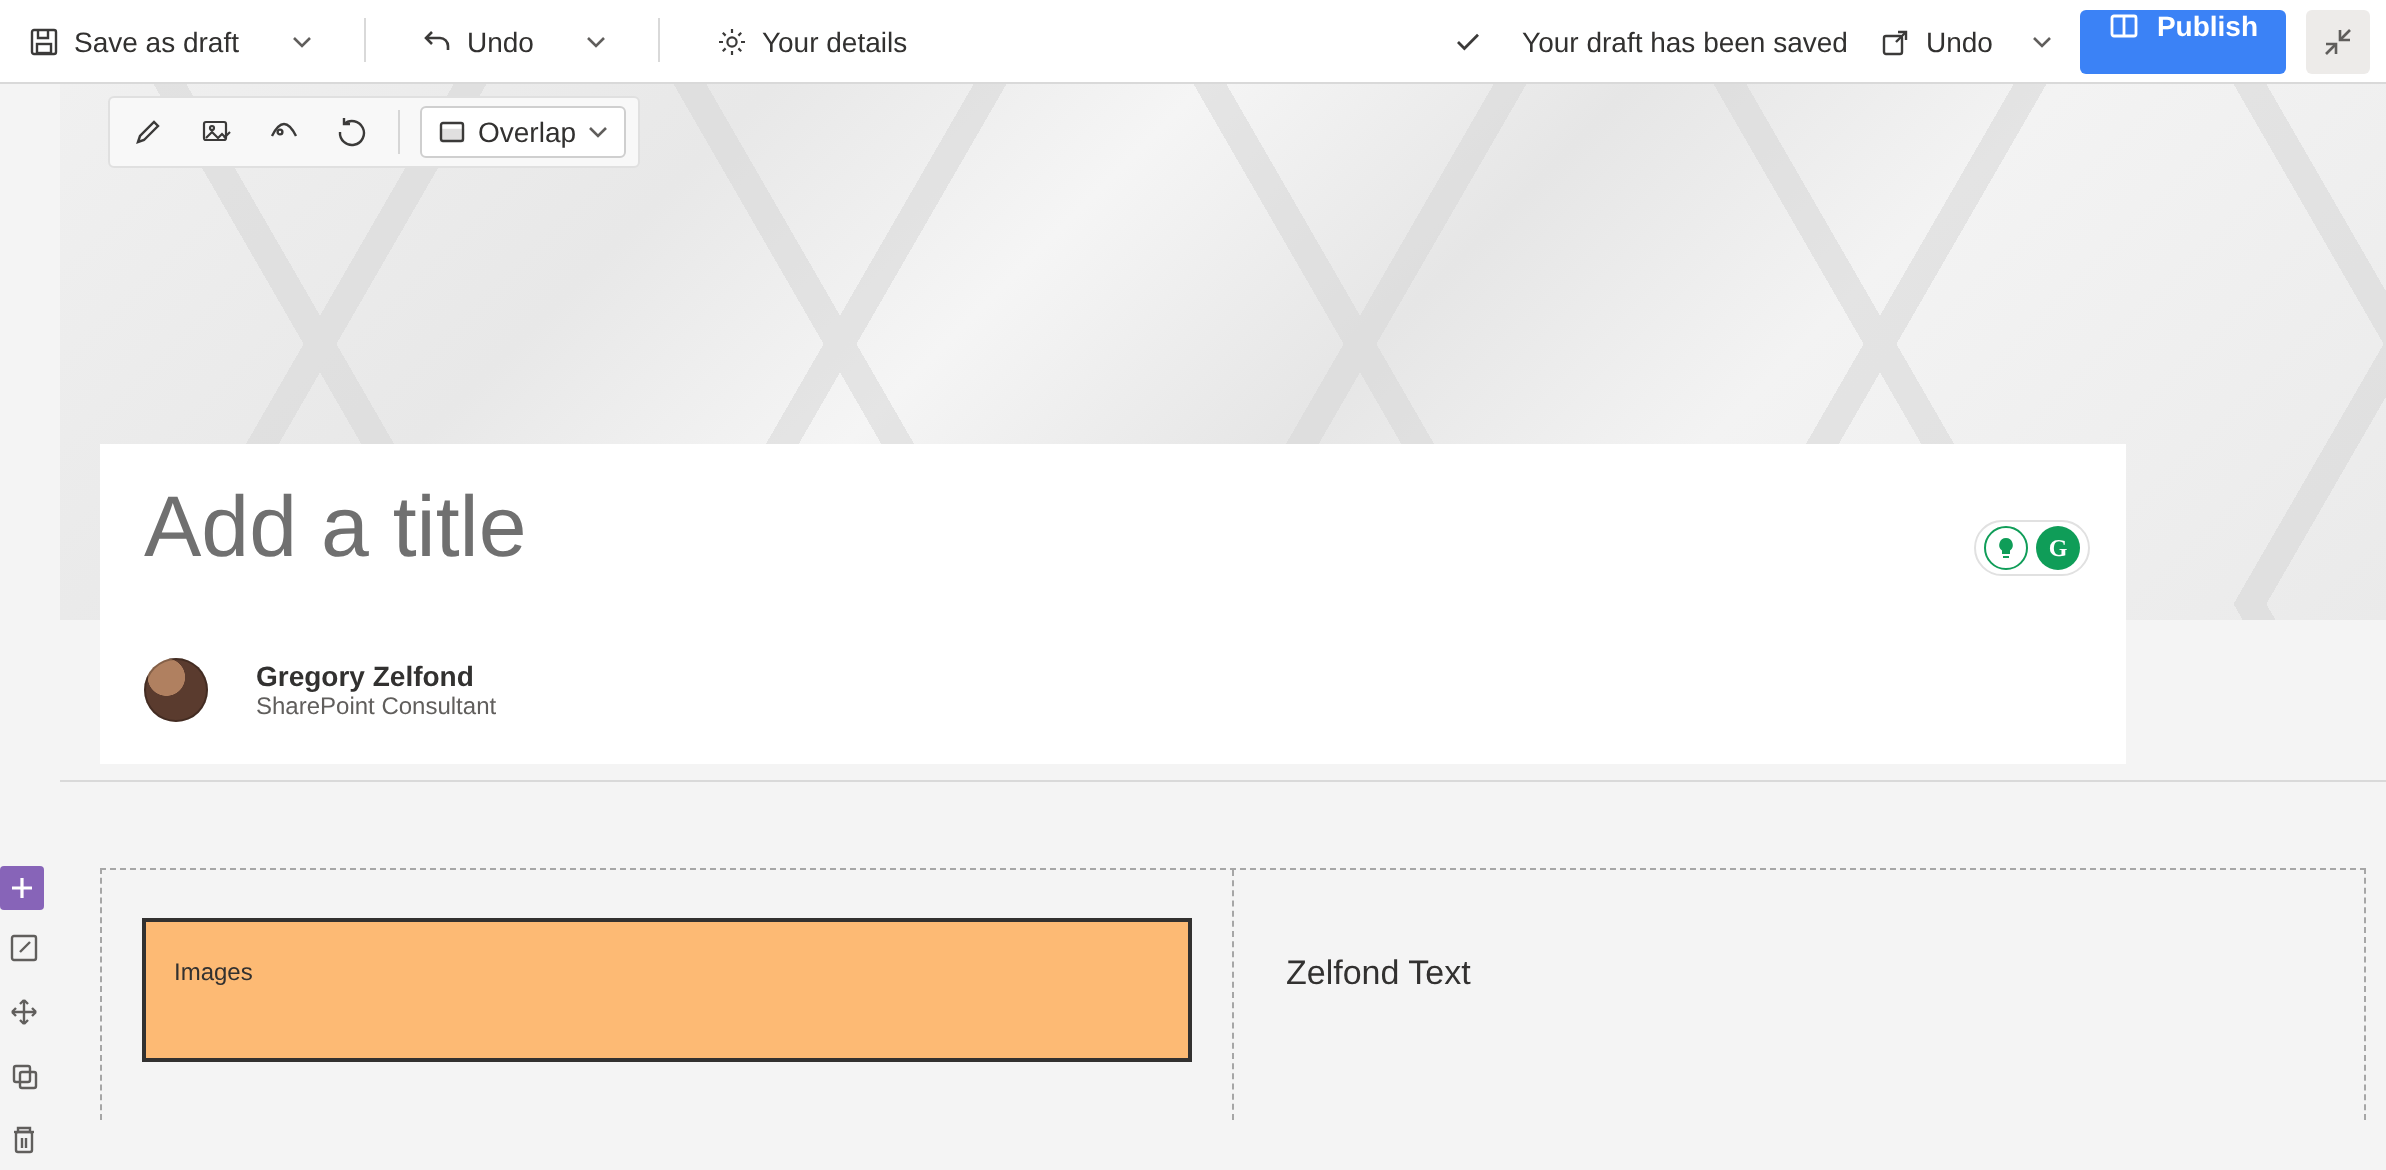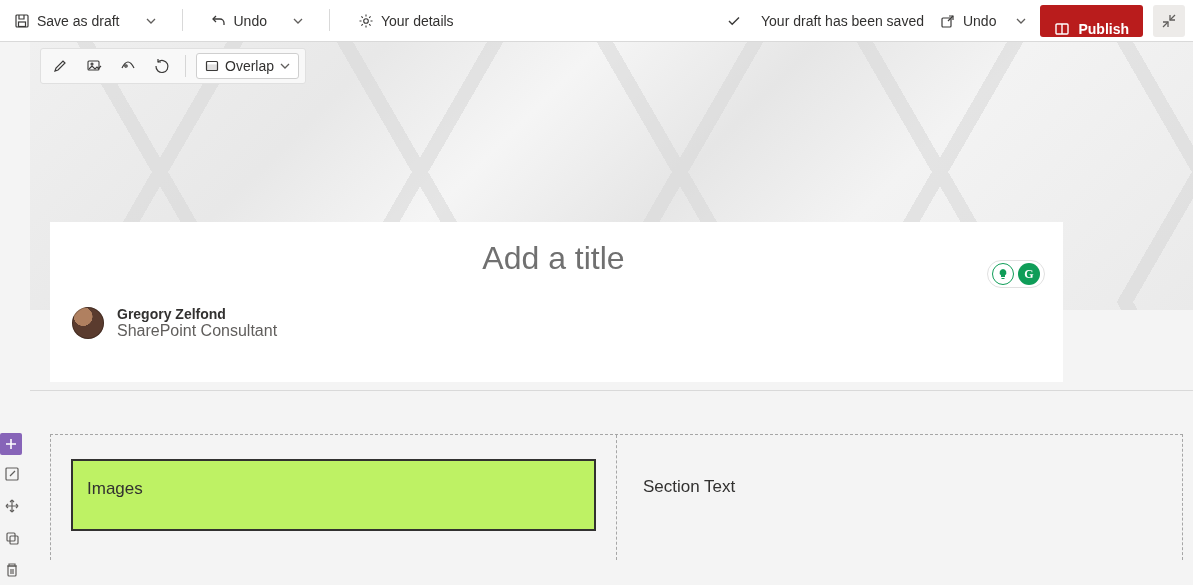--- a/index.html
+++ b/index.html
@@ -13,22 +13,22 @@
     padding: 0 8px;
     font-size: 14px; color: #323130;
   }
   .cmdbar .left { display: flex; align-items: flex-start; gap: 16px; }
   .cmdbar .right { margin-left: auto; display: flex; align-items: center; gap: 10px; }
   .cmd { display: inline-flex; align-items: center; gap: 7px; padding: 4px 6px; border-radius: 2px; cursor: pointer; }
   .chev { display:inline-flex; align-items:center; justify-content:center; width:18px; height:24px; cursor:pointer; color:#605e5c; border-radius:2px; }
   .divider { width:1px; height:22px; background:#d9d9d9; margin:0 6px; }
   .status { display:inline-flex; align-items:center; gap:20px; color:#323130; font-size:14px; }
   .publish-btn {
-    display:inline-flex; align-items:flex-end; gap:8px;
-    background:#b91c1c; color:#fff; font-weight:600;
+    display:inline-flex; align-items:flex-start; gap:8px;
+    background:#3b82f6; color:#fff; font-weight:600;
     height:32px; padding:0 14px; border-radius:3px; cursor:pointer;
   }
   .collapse-btn {
     width:32px; height:32px; background:#edebe9; border-radius:3px;
     display:inline-flex; align-items:center; justify-content:center; cursor:pointer;
     color:#605e5c;
   }
 
   svg { display:block; }
 
@@ -52,66 +52,66 @@
   }
   .geo { position:absolute; inset:0; opacity:0.55;
          background:
           linear-gradient(60deg, transparent 48%, #d8d8d8 48%, #d8d8d8 52%, transparent 52%),
           linear-gradient(-60deg, transparent 48%, #d8d8d8 48%, #d8d8d8 52%, transparent 52%);
          background-size: 260px 260px;
   }
 
   
   .header-tools {
-    position:absolute; top:6px; left:10px;
+    position:absolute; top:6px; left:24px;
     display:flex; align-items:center; gap:8px;
     background:#f8f8f8; border:1px solid #e0e0e0; border-radius:3px;
     padding:4px 6px;
   }
   .htool { width:26px; height:26px; display:inline-flex; align-items:center; justify-content:center; cursor:pointer; border-radius:3px; color:#3b3a39; }
   .ht-div { width:1px; height:22px; background:#d6d6d6; margin:0 2px; }
   .overlap-chip {
     display:inline-flex; align-items:center; gap:6px;
     border:1px solid #cfcfcf; background:#fff; border-radius:3px;
     height:26px; padding:0 8px; font-size:14px; color:#323130; cursor:pointer;
   }
 
   
   .title-card {
     position:absolute; left:20px; right:130px; top:180px;
     background:#fff; border:0; min-height:160px;
     padding:18px 28px 18px 22px;
   }
-  .title-text { font-size:32px; font-weight:400; color:#5d5d5d;text-align:center; }
+  .title-text { font-size:43px; font-weight:400; color:#5d5d5d; }
   .title-text.placeholder { color:#707070; }
-  .author-row { display:flex; align-items:center; gap:13px; margin-top:29px; }
+  .author-row { display:flex; align-items:center; gap:24px; margin-top:40px; }
   .avatar { width:32px; height:32px; border-radius:50%; background:radial-gradient(circle at 35% 30%, #b08060 0 30%, #5a3b2e 31% 100%); box-shadow: inset 0 0 0 1px rgba(0,0,0,0.25); }
   .author-name { font-size:14px; font-weight:600; color:#323130; }
-  .author-role { font-size:16px; color:#605e5c; }
+  .author-role { font-size:12px; color:#605e5c; }
 
   
   .gpills { position:absolute; right:148px; top:218px; display:flex; align-items:center; gap:0;
             background:#fff; border:1px solid #e1e1e1; border-radius:16px; padding:2px 4px; }
   .gpill { width:22px; height:22px; border-radius:50%; display:inline-flex; align-items:center; justify-content:center; font-size:12px; font-weight:700; }
   .gpill.bulb { background:#fff; color:#0f9d58; border:1px solid #0f9d58; }
   .gpill.g { background:#0f9d58; color:#fff; margin-left:4px; font-family: Georgia, serif; }
 
   .hr { position:absolute; left:0; right:0; top:348px; height:1px; background:#d9d9d9; }
 
   
   .sections {
     position:absolute; left:20px; right:10px; top:392px; bottom:25px;
     border:1px dashed #a6a6a6; border-bottom:none;
   }
   .section-inner { display:flex; height:100%; }
   .col { flex:1; position:relative; padding:24px 20px; }
   .col + .col { border-left:1px dashed #a6a6a6; }
   .webpart-selected {
-    border:2px solid #323130; background:#bef264;
-    padding:18px 14px; min-height:72px; font-size:17px; color:#323130;
+    border:2px solid #323130; background:#fdba74;
+    padding:18px 14px; min-height:72px; font-size:12px; color:#323130;
   }
   .webpart-plain {
     font-size:17px; color:#323130; padding:18px 0 0 6px;
   }
 
   
   .rail-btn {
     position:absolute; left:0; width:22px; height:22px;
     background:#8764b8; color:#fff; border-radius:2px;
     display:flex; align-items:center; justify-content:center; cursor:pointer;
@@ -334,20 +334,20 @@
 
     <div class="sections">
       <div class="section-inner">
         <div class="col">
           <div class="webpart-selected">
             <span>Images</span>
           </div>
         </div>
         <div class="col">
           <div class="webpart-plain">
-            <span>Section Text</span>
+            <span>Zelfond Text</span>
           </div>
         </div>
       </div>
     </div>
 
   </div>
 </div>
 
 </body></html>

